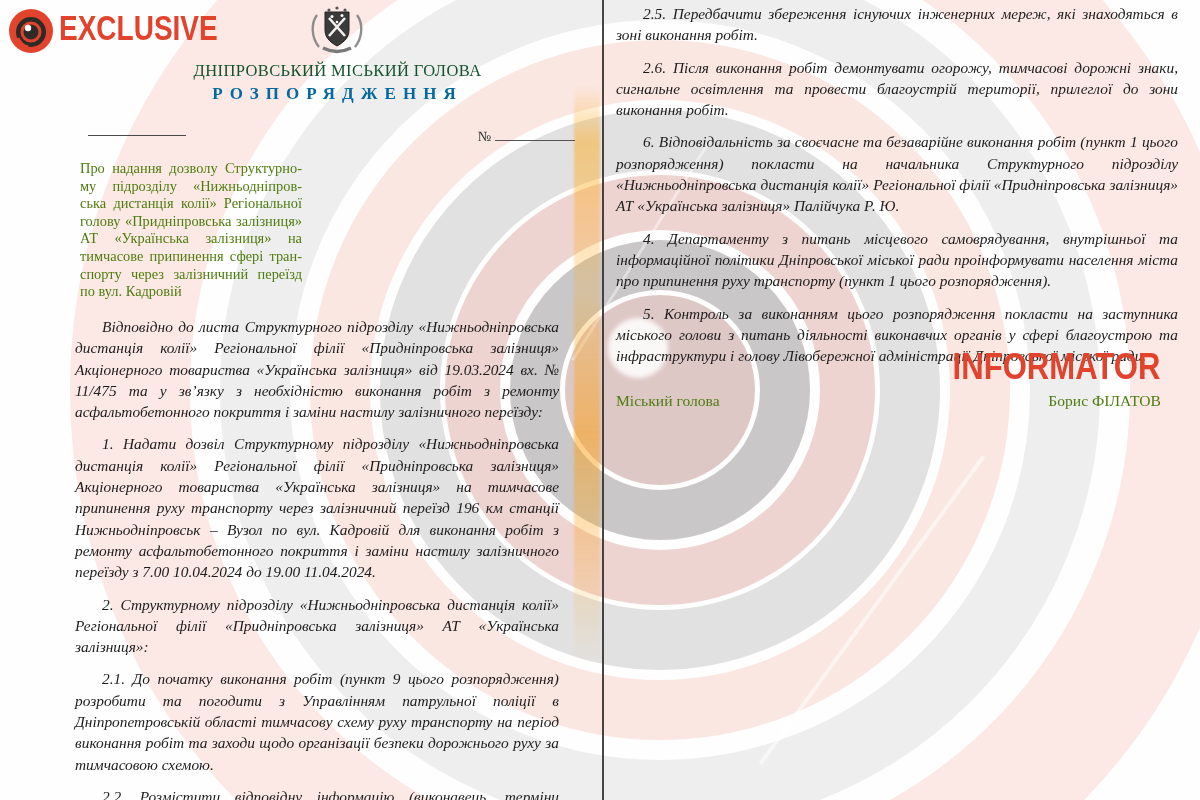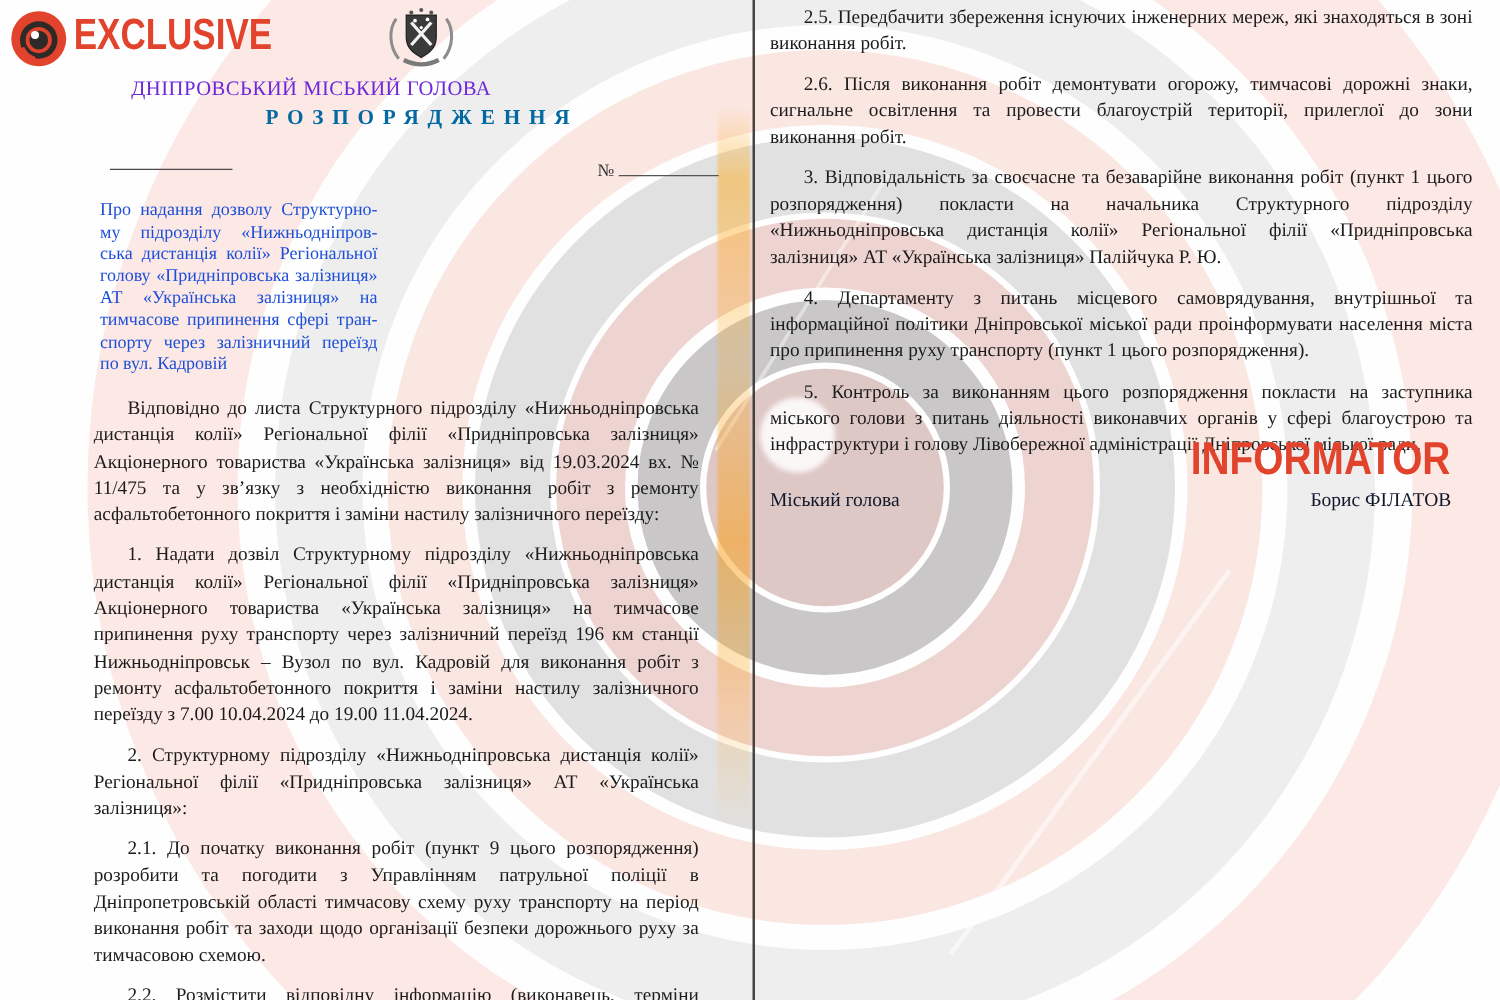--- a/index.html
+++ b/index.html
@@ -9,43 +9,43 @@
   .ring{position:absolute;border-radius:50%;pointer-events:none;box-sizing:border-box;}
   .wm-streak{position:absolute;pointer-events:none;}
   
   .seam{position:absolute;left:602px;top:0;width:2px;height:800px;background:#35312e;opacity:.9;}
   
   .exclusive{position:absolute;left:8px;top:8px;display:flex;align-items:flex-start;gap:5px;}
   .exclusive .word{font-family:"Liberation Sans",sans-serif;font-weight:bold;font-size:35px;
       color:#e2432c;letter-spacing:0px;display:inline-block;transform:scaleX(.8);transform-origin:left center;white-space:nowrap;}
   
   .arms{position:absolute;left:303px;top:5px;}
-  .authority{position:absolute;left:105px;top:61px;width:465px;text-align:left;
-      font-size:16.5px;letter-spacing:.4px;color:#6d28d9;}
+  .authority{position:absolute;left:105px;top:61px;width:465px;text-align:center;
+      font-size:16.5px;letter-spacing:.4px;color:#14532d;}
   .doctype{position:absolute;left:105px;top:84px;width:465px;text-align:center;
       font-size:17px;font-weight:bold;letter-spacing:7px;color:#0369a1;}
   .date-line{position:absolute;left:88px;top:135px;width:98px;border-top:1.5px solid #4a4a4a;}
   .number-line{position:absolute;left:478px;top:128px;font-size:14px;color:#333;}
   .number-line .nl{display:inline-block;width:80px;border-bottom:1.2px solid #555;height:12px;}
   
-  .subject{position:absolute;left:80px;top:160px;width:222px;font-size:14.4px;line-height:17.6px;color:#1d4ed8;}
+  .subject{position:absolute;left:80px;top:160px;width:222px;font-size:14.4px;line-height:17.6px;color:#4d7c0f;}
   .subject .sl{text-align:justify;text-align-last:justify;}
   .subject .sl.last{text-align-last:left;}
   
   .col{position:absolute;font-size:15.4px;line-height:21.3px;color:#1c1c1c;}
-  .col p{margin:0 12px 11px 0;text-align:justify;text-indent:27px;}
+  .col p{margin:0 12px 11px 0;text-align:justify;text-indent:27px;font-style:italic;}
   .col-left{left:75px;top:316px;width:496px;}
   .col-right{left:616px;top:3px;width:574px;}
   
   .informator{position:absolute;left:760px;top:346px;width:400px;text-align:right;}
   .informator span{font-family:"Liberation Sans",sans-serif;font-weight:bold;font-size:37px;
       color:#e2432c;display:inline-block;transform:scaleX(.84);transform-origin:right center;white-space:nowrap;}
   
   .signature{position:absolute;left:616px;top:392px;width:545px;display:flex;
-      justify-content:space-between;font-size:15.6px;color:#0f172a;}
+      justify-content:space-between;font-size:15.6px;color:#4d7c0f;}
 </style>
 </head>
 <body>
 
 <div class="canvas">
 
   <div class="ring" style="left:70px;top:-200px;width:1180px;height:1180px;border:120px solid rgba(243,152,128,.20);"></div>
   <div class="ring" style="left:220px;top:-50px;width:880px;height:880px;border:70px solid rgba(120,120,130,.12);"></div>
   <div class="ring" style="left:310px;top:40px;width:700px;height:700px;border:60px solid rgba(240,140,115,.20);"></div>
   <div class="ring" style="left:380px;top:110px;width:560px;height:560px;border:60px solid rgba(78,72,74,.16);"></div>
@@ -110,21 +110,21 @@
     <p>1. Надати дозвіл Структурному підрозділу «Нижньодніпровська дистанція колії» Регіональної філії «Придніпровська залізниця» Акціонерного товариства «Українська залізниця» на тимчасове припинення руху транспорту через залізничний переїзд 196 км станції Нижньодніпровськ – Вузол по вул. Кадровій для виконання робіт з ремонту асфальтобетонного покриття і заміни настилу залізничного переїзду з 7.00 10.04.2024 до 19.00 11.04.2024.</p>
     <p>2. Структурному підрозділу «Нижньодніпровська дистанція колії» Регіональної філії «Придніпровська залізниця» АТ «Українська залізниця»:</p>
     <p>2.1. До початку виконання робіт (пункт 9 цього розпорядження) розробити та погодити з Управлінням патрульної поліції в Дніпропетровській області тимчасову схему руху транспорту на період виконання робіт та заходи щодо організації безпеки дорожнього руху за тимчасовою схемою.</p>
     <p>2.2. Розмістити відповідну інформацію (виконавець, терміни виконання та візуалізація) у місці проведення робіт.</p>
 
   </div>
 
   <div class="col col-right">
     <p>2.5. Передбачити збереження існуючих інженерних мереж, які знаходяться в зоні виконання робіт.</p>
     <p>2.6. Після виконання робіт демонтувати огорожу, тимчасові дорожні знаки, сигнальне освітлення та провести благоустрій території, прилеглої до зони виконання робіт.</p>
-    <p>3. Відповідальність за своєчасне та безаварійне виконання робіт (пункт 1 цього розпорядження) покласти на начальника Структурного підрозділу «Нижньодніпровська дистанція колії» Регіональної філії «Придніпровська залізниця» АТ «Українська залізниця» Палійчука Р. Ю.</p>
+    <p>6. Відповідальність за своєчасне та безаварійне виконання робіт (пункт 1 цього розпорядження) покласти на начальника Структурного підрозділу «Нижньодніпровська дистанція колії» Регіональної філії «Придніпровська залізниця» АТ «Українська залізниця» Палійчука Р. Ю.</p>
     <p>4. Департаменту з питань місцевого самоврядування, внутрішньої та інформаційної політики Дніпровської міської ради проінформувати населення міста про припинення руху транспорту (пункт 1 цього розпорядження).</p>
     <p>5. Контроль за виконанням цього розпорядження покласти на заступника міського голови з питань діяльності виконавчих органів у сфері благоустрою та інфраструктури і голову Лівобережної адміністрації Дніпровської міської ради.</p>
   </div>
 
   <div class="informator">
     <span>INFORMATOR</span>
   </div>
 
   <div class="signature">
     <span>Міський голова</span>

